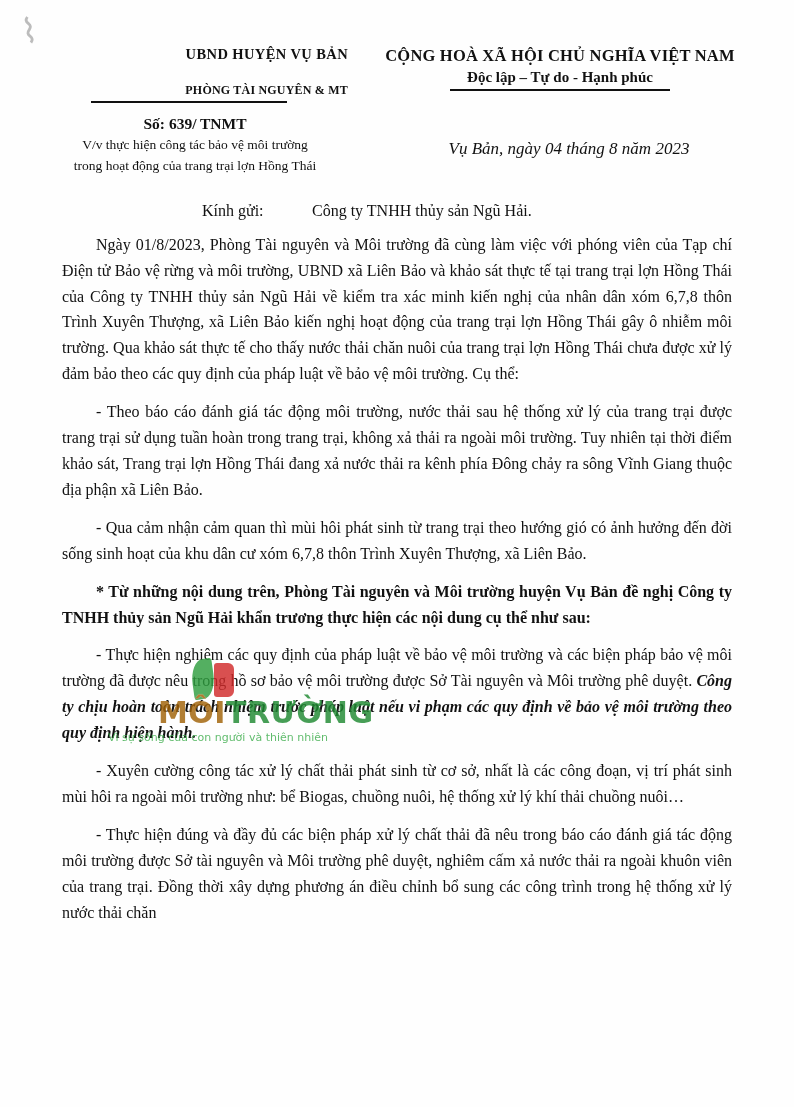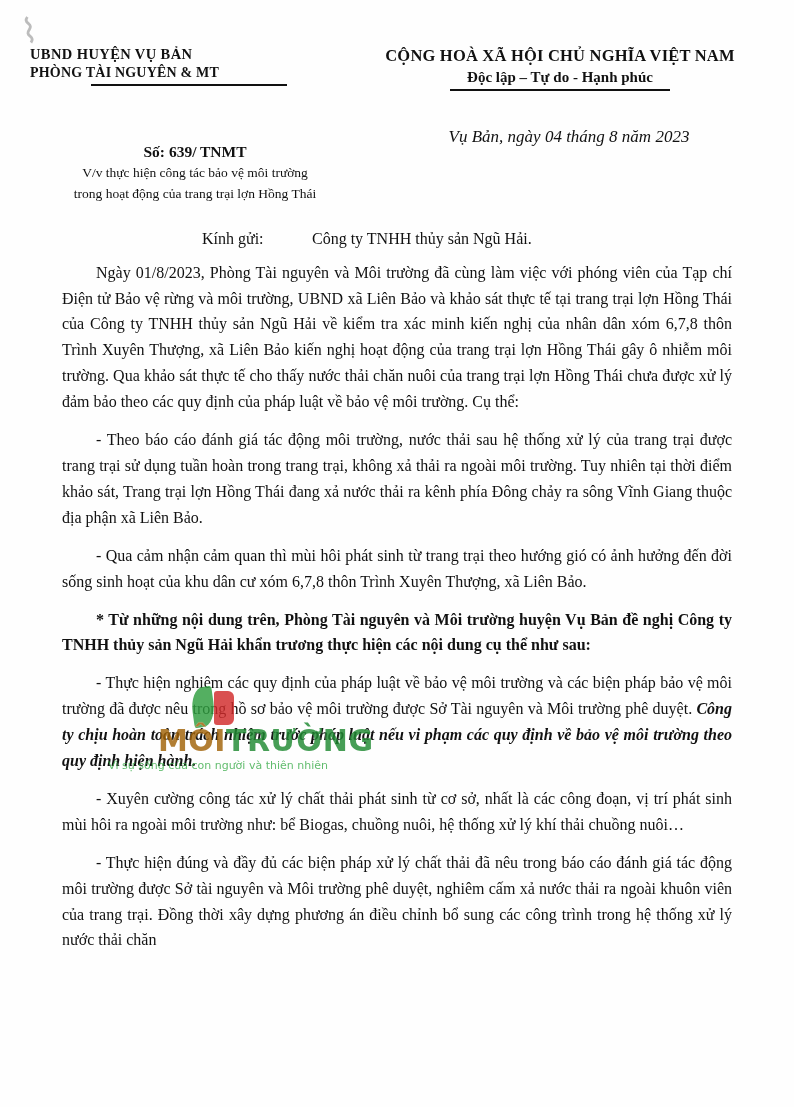--- a/index.html
+++ b/index.html
@@ -35,38 +35,38 @@
   }
 
   
   .header {
     position: relative;
     display: flex;
     padding-top: 46px;
   }
   .hdr-left {
     width: 318px;
-    text-align: left;
+    text-align: right;
     padding-left: 30px;
   }
   .hdr-right {
     flex: 1;
     text-align: center;
     padding-right: 22px;
   }
   .org-line1 {
     font-size: 14.5px;
     font-weight: bold;
     letter-spacing: 0.4px;
   }
   .org-line2 {
-    font-size: 14px;
+    font-size: 12px;
     font-weight: bold;
     letter-spacing: 0.2px;
-    margin-top: 2px;
+    margin-top: 20px;
   }
   .org-underline {
     width: 196px;
     height: 1.6px;
     background: #111;
     margin: 3px auto 0 auto;
   }
   .nation-line1 {
     font-size: 16.5px;
     font-weight: bold;
@@ -85,21 +85,20 @@
   }
 
   .hdr-second {
     display: flex;
     margin-top: 12px;
   }
   .num-block {
     width: 330px;
     text-align: center;
     padding-left: 30px;
-    margin-top: 40px;
   }
   .num-line {
     font-size: 15.5px;
     font-weight: bold;
   }
   .subject {
     font-size: 13.5px;
     line-height: 1.45;
     margin-top: 2px;
   }

